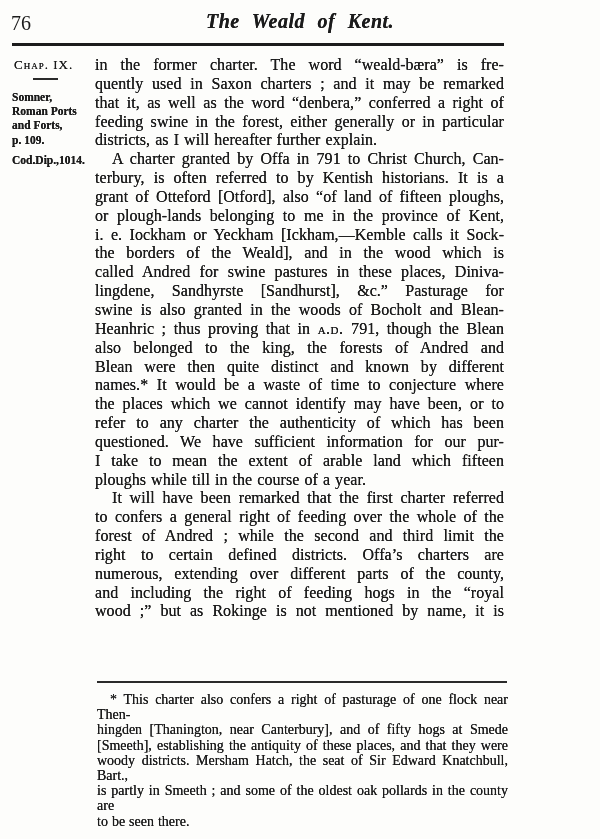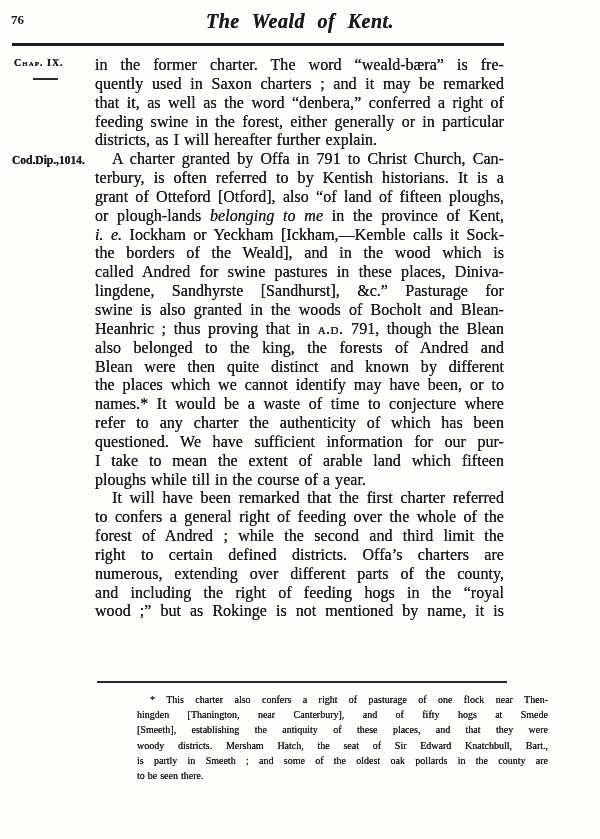--- a/index.html
+++ b/index.html
@@ -4,75 +4,80 @@
 <style>
   html,body{margin:0;padding:0;background:#ffffff;}
   .page{
     position:relative;width:600px;height:839px;overflow:hidden;
     background:var(--paper,#fdfdfb);color:var(--ink,#1b1b1b);
     font-family:"Liberation Serif","DejaVu Serif",serif;
     -webkit-font-smoothing:antialiased;
   }
   .page *{box-sizing:border-box;}
   
-  .page-num{position:absolute;left:11px;top:12px;font-size:13px;font-weight:700;}
+  .page-num{position:absolute;left:11px;top:12px;font-size:20px;font-weight:400;}
   .running-title{
     position:absolute;left:0;right:0;top:10px;text-align:center;
     font-size:20px;font-weight:700;font-style:italic;word-spacing:7px;letter-spacing:.5px;
     text-shadow:0 0 .4px currentColor;
   }
   .header-rule{position:absolute;left:12px;top:43px;width:492px;height:2.5px;background:#1c1c1c;}
   
   .chapter-note{
     position:absolute;left:14px;top:57px;width:78px;
-    font-variant:small-caps;font-weight:700;font-size:10px;letter-spacing:1px;
+    font-variant:small-caps;font-weight:400;font-size:13px;letter-spacing:1px;
     text-shadow:0 0 .3px currentColor;
   }
   .chapter-rule{position:absolute;left:33px;top:78px;width:25px;height:2px;background:#2a2a2a;}
   .side-note{
     position:absolute;left:12px;width:82px;
     font-weight:700;font-size:11.5px;line-height:14.2px;
     text-shadow:0 0 .3px currentColor;
   }
   .side-note.somner{top:90px;}
   .side-note.coddip{top:153px;}
   .side-note .nline{display:block;}
   
   .body-text{
     position:absolute;left:95px;top:56px;width:409px;
     font-size:16px;line-height:18.85px;word-spacing:1px;letter-spacing:.05px;
     text-shadow:0 0 .35px currentColor;
   }
   .tline{text-align:justify;text-align-last:justify;white-space:normal;}
   .tline.noj{text-align:center;text-align-last:left;}
   .tline.ind{text-indent:17px;}
-  .i{font-style:italic;}
+  .i{}
   .sc{font-variant:small-caps;letter-spacing:.5px;}
   
   .footnote-rule{position:absolute;left:97px;top:681px;width:410px;height:1.5px;background:#2a2a2a;}
   .footnote{
     position:absolute;left:97px;top:692px;width:411px;
-    font-size:10px;line-height:15.2px;word-spacing:.5px;
+    font-size:14px;line-height:15.2px;word-spacing:.5px;
     text-shadow:0 0 .3px currentColor;
-    margin-left:40px;
   }
   .footnote .tline.ind{text-indent:13px;}
 </style>
 </head>
 <body>
 
 <div class="page" style="--ink: #1b1b1b; --paper: #fdfdfb;">
 
   <div class="page-num">76</div>
   <div class="running-title">The Weald of Kent.</div>
   <div class="header-rule"></div>
 
   <div class="chapter-note">Chap. IX.</div>
   <div class="chapter-rule"></div>
 
+  <div class="side-note somner">
+    <span class="nline">Somner,</span>
+    <span class="nline">Roman Ports</span>
+    <span class="nline">and Forts,</span>
+    <span class="nline">p. 109.</span>
+  </div>
 
   <div class="side-note coddip">Cod.Dip.,1014.</div>
 
   <main class="body-text">
       <div class="para">
         <div class="tline"><span>in the former charter.  The word “weald-bæra” is fre-</span></div>
         <div class="tline"><span>quently used in Saxon charters ; and it may be remarked</span></div>
         <div class="tline"><span>that it, as well as the word “denbera,” conferred a right of</span></div>
         <div class="tline"><span>feeding swine in the forest, either generally or in particular</span></div>
         <div class="tline noj"><span>districts, as I will hereafter further explain.</span></div>
@@ -83,22 +88,22 @@
         <div class="tline"><span>grant of Otteford [Otford], also “of land of fifteen ploughs,</span></div>
         <div class="tline"><span>or plough-lands </span><span class="i">belonging to me</span><span> in the province of Kent,</span></div>
         <div class="tline"><span class="i">i. e.</span><span> Iockham or Yeckham [Ickham,—Kemble calls it Sock-</span></div>
         <div class="tline"><span>the borders of the Weald], and in the wood which is</span></div>
         <div class="tline"><span>called Andred for swine pastures in these places, Diniva-</span></div>
         <div class="tline"><span>lingdene, Sandhyrste [Sandhurst], &amp;c.”  Pasturage for</span></div>
         <div class="tline"><span>swine is also granted in the woods of Bocholt and Blean-</span></div>
         <div class="tline"><span>Heanhric ; thus proving that in </span><span class="sc">a.d.</span><span> 791, though the Blean</span></div>
         <div class="tline"><span>also belonged to the king, the forests of Andred and</span></div>
         <div class="tline"><span>Blean were then quite distinct and known by different</span></div>
+        <div class="tline"><span>names.*   It would be a waste of time to conjecture where</span></div>
         <div class="tline"><span>the places which we cannot identify may have been, or to</span></div>
-        <div class="tline"><span>names.*   It would be a waste of time to conjecture where</span></div>
         <div class="tline"><span>refer to any charter the authenticity of which has been</span></div>
         <div class="tline"><span>questioned.  We have sufficient information for our pur-</span></div>
         <div class="tline"><span>I take to mean the extent of arable land which fifteen</span></div>
         <div class="tline noj"><span>ploughs while till in the course of a year.</span></div>
       </div>
       <div class="para">
         <div class="tline ind"><span>It will have been remarked that the first charter referred</span></div>
         <div class="tline"><span>to confers a general right of feeding over the whole of the</span></div>
         <div class="tline"><span>forest of Andred ; while the second and third limit the</span></div>
         <div class="tline"><span>right to certain defined districts.  Offa’s charters are</span></div>

